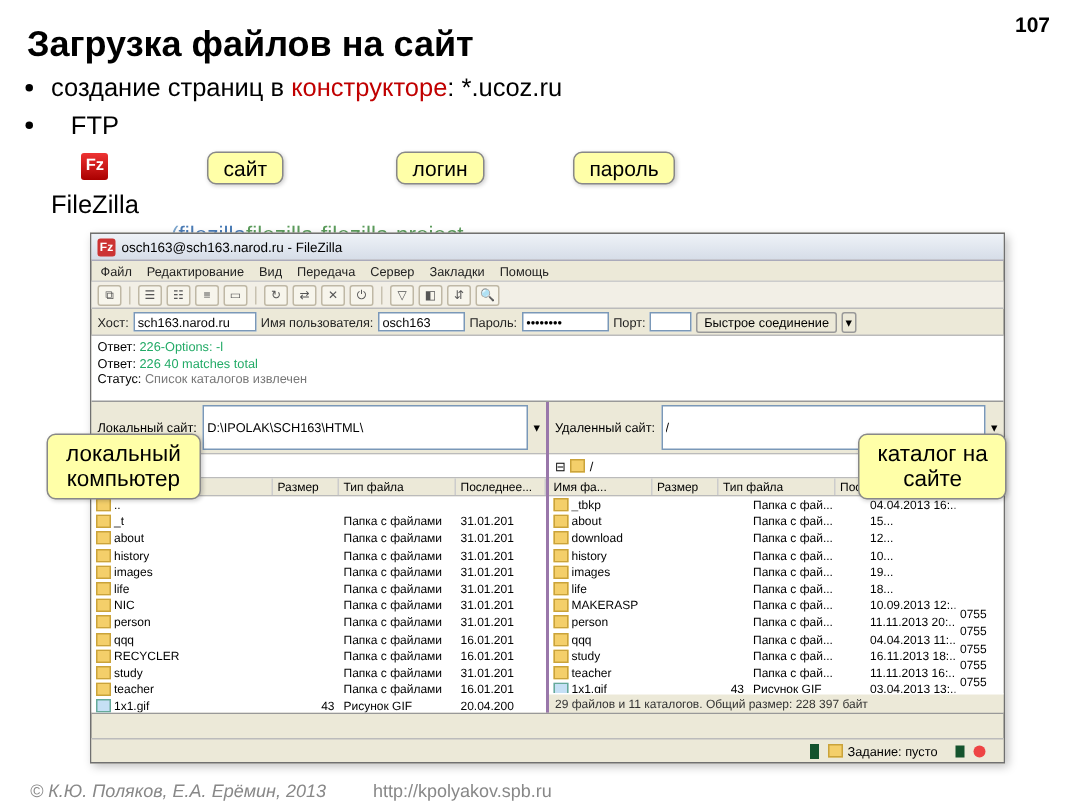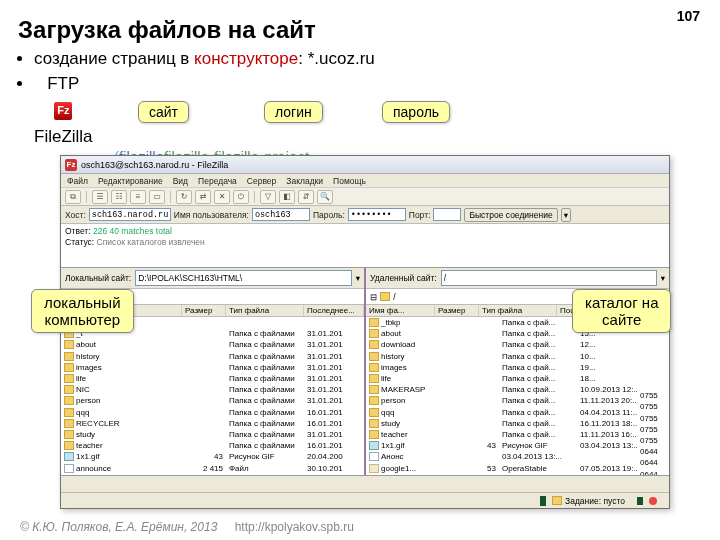--- a/index.html
+++ b/index.html
@@ -25,31 +25,31 @@
 
   .app { position: absolute; top: 155px; left: 60px; width: 610px; height: 354px; background: #ece9d8; border: 1px solid #707070; font-size: 9px; box-shadow: 2px 2px 6px rgba(0,0,0,.25); }
   .titlebar { height: 18px; background: linear-gradient(#eef2f7,#d6dde8); display: flex; align-items: center; padding: 0 4px; gap: 4px; border-bottom: 1px solid #aab; }
   .titlebar .fz { width: 12px; height: 12px; background: #c33; border-radius: 2px; color: #fff; font-size: 8px; font-weight: bold; display: flex; align-items: center; justify-content: center; }
   .menubar { height: 14px; display: flex; gap: 10px; padding: 0 6px; font-size: 8.5px; align-items: center; color: #222; border-bottom: 1px solid #ccc; }
   .toolbar { height: 18px; display: flex; align-items: center; gap: 3px; padding: 0 4px; border-bottom: 1px solid #bbb; background: #f2efe6; }
   .tb-btn { width: 16px; height: 14px; background: #f7f5ec; border: 1px solid #bfb8a5; border-radius: 2px; display: flex; align-items: center; justify-content: center; font-size: 8px; color: #555; }
   .tb-sep { width: 1px; height: 12px; background: #c7c1b0; margin: 0 2px; }
   .connbar { height: 18px; display: flex; align-items: center; gap: 3px; padding: 0 4px; border-bottom: 1px solid #bbb; font-size: 8.5px; }
   .connbar label { color: #222; }
-  .connbar input { height: 13px; font-size: 8.5px; padding: 0 2px; border: 1px solid #7a98b8; background: #fff; font-family: Liberation Mono, monospace; }
+  .connbar input { height: 13px; font-size: 8.5px; padding: 0 2px; border: 1px solid #7a98b8; background: #fff; }
   .connbar .btn { height: 14px; font-size: 8.5px; padding: 0 4px; background: #ece9d8; border: 1px solid #999; border-radius: 2px; }
   .log { height: 44px; background: #fff; border-bottom: 1px solid #999; padding: 2px 4px; font-size: 8.5px; line-height: 1.25; color: #2a6; overflow: hidden; }
   .log .lbl { color: #000; }
   .log .cmd { color: #777; }
 
   .panes { display: flex; height: 208px; border-bottom: 1px solid #999; }
   .pane { flex: 1; display: flex; flex-direction: column; }
   .pane:first-child { border-right: 2px solid #97a; }
   .pathbar { display: flex; align-items: center; padding: 2px 4px; gap: 4px; border-bottom: 1px solid #bbb; background: #ece9d8; font-size: 8.5px; }
-  .pathbar input { flex: 1; height: 16px; font-size: 8.5px; border: 1px solid #7a98b8; padding: 0 2px; background: #fff; }
+  .pathbar input { flex: 1; height: 30px; font-size: 8.5px; border: 1px solid #7a98b8; padding: 0 2px; background: #fff; }
   .tree { height: 16px; background: #fff; border-bottom: 1px solid #bbb; padding: 2px 4px; display: flex; align-items: center; gap: 3px; font-size: 8.5px; overflow: hidden; }
   .tree .folder-ico { width: 10px; height: 9px; background: #f4cf6a; border: 1px solid #caa33a; }
   .listhead { display: flex; background: #ece9d8; border-bottom: 1px solid #bbb; font-size: 8px; }
   .listhead span { border-right: 1px solid #ccc; padding: 1px 3px; white-space: nowrap; overflow: hidden; }
   .filelist { flex: 1; background: #fff; overflow: hidden; font-size: 8px; }
   .row { display: flex; align-items: center; height: 11.2px; }
   .row span { overflow: hidden; white-space: nowrap; padding: 0 3px; }
   .ico { width: 10px; height: 9px; flex-shrink: 0; margin-right: 2px; }
   .ico.folder { background: #f4cf6a; border: 1px solid #caa33a; }
   .ico.file { background: #fff; border: 1px solid #9ab; }
@@ -60,21 +60,21 @@
   .c-tp { width: 78px; }
   .c-dt { width: 60px; }
   .c-pr { width: 32px; margin-top: 12px; }
   .status-strip { height: 13px; background: #ece9d8; border-top: 1px solid #fff; font-size: 8px; padding: 0 4px; display: flex; align-items: center; color: #333; }
   .bottom-status { position: absolute; bottom: 0; left: 0; right: 0; height: 16px; background: #ece9d8; border-top: 1px solid #bbb; display: flex; align-items: center; justify-content: flex-end; gap: 6px; padding: 0 6px; font-size: 8.5px; }
   .bottom-status .seg { border-left: 6px solid #14532d; padding: 0 6px; display: flex; align-items: center; gap: 3px; }
   .q-ico { width: 10px; height: 9px; background: #f4cf6a; border: 1px solid #caa33a; }
   .dot { width: 8px; height: 8px; border-radius: 50%; background: #e44; }
 
   .footer { position: absolute; bottom: 6px; left: 20px; font-size: 12px; font-style: italic; color: #888; }
-  .footer .url { font-style: normal; margin-left: 14px; }
+  .footer .url { font-style: normal; margin-left: 28px; }
 </style>
 </head>
 <body>
 
 <div class="page-num">107</div>
 <h1 class="title">Загрузка файлов на сайт</h1>
 
 <ul class="bullets">
   <li>
     <span>создание страниц в </span><span class="kw">конструкторе</span><span>: *.ucoz.ru</span>
@@ -139,20 +139,21 @@
     <label>Имя пользователя:</label>
     <input style="width: 58px;" value="osch163">
     <label>Пароль:</label>
     <input type="password" style="width: 58px;" value="••••••••">
     <label>Порт:</label>
     <input style="width: 28px;" value="">
     <button class="btn">Быстрое соединение</button>
     <button class="btn" style="padding:0 2px">▾</button>
   </div>
   <div class="log" id="log-area">
+      <div><span class="lbl">Ответ:</span> <span class="">226-Options: -l</span></div>
       <div><span class="lbl">Ответ:</span> <span class="">226 40 matches total</span></div>
       <div><span class="lbl">Статус:</span> <span class="cmd">Список каталогов извлечен</span></div>
     </div>
 
   <div class="panes">
     <div class="pane">
       <div class="pathbar">
         <span>Локальный сайт:</span>
         <input value="D:\IPOLAK\SCH163\HTML\" style="">
         <span>▾</span>
@@ -366,20 +367,21 @@
             <span class="c-pr">0644</span>
           </div>
           <div class="row">
             <span class="c-nm"><span class="ico js"></span>google1...</span>
             <span class="c-sz">53</span>
             <span class="c-tp">OperaStable</span>
             <span class="c-dt">07.05.2013 19:...</span>
             <span class="c-pr">0644</span>
           </div>
         </div>
+      <div class="status-strip">29 файлов и 11 каталогов. Общий размер: 228 397 байт</div>
     </div>
   </div>
 
   <div class="bottom-status">
     <div class="seg">
         <span class="q-ico"></span>
         <span>Задание: пусто</span>
       </div>
     <div class="seg">
         <span class="dot"></span>

